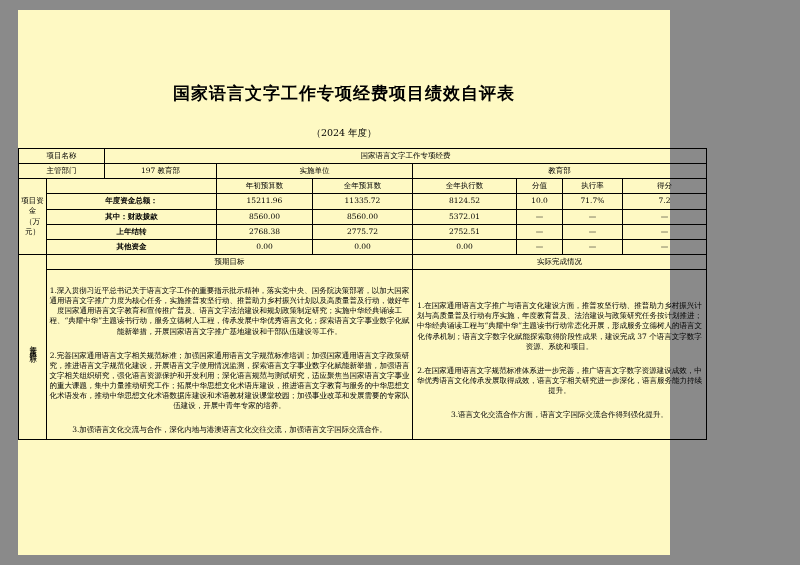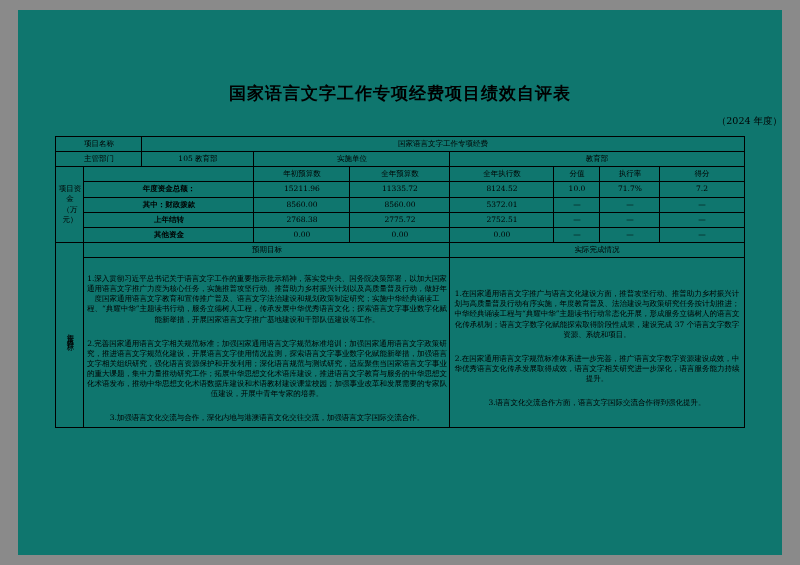--- a/index.html
+++ b/index.html
@@ -10,39 +10,39 @@
   body {
     width: 800px;
     height: 565px;
     overflow: hidden;
     font-family: "DejaVu Sans", "Liberation Sans", sans-serif;
   }
   .page {
     position: absolute;
     left: 18px;
     top: 10px;
-    width: 764px;
+    width: 652px;
     height: 545px;
-    background: #0f766e;
+    background: #fef9c3;
     box-sizing: border-box;
   }
   .doc-title {
     text-align: center;
     font-family: "DejaVu Serif", "Liberation Serif", serif;
     font-weight: bold;
     font-size: 17px;
     letter-spacing: 1px;
     margin-top: 72px;
     color: #000;
   }
   .doc-subtitle {
-    text-align: right;
+    text-align: center;
     font-family: "DejaVu Serif", "Liberation Serif", serif;
     font-size: 9.5px;
-    margin-top: 10px;
+    margin-top: 22px;
     color: #000;
   }
   table.main {
     border-collapse: collapse;
     width: 688px;
     margin: 8px auto 0 auto;
     table-layout: fixed;
   }
   table.main td {
     border: 1px solid #000;
@@ -115,21 +115,21 @@
     </colgroup>
 
     <tbody>
         <tr>
       <td colspan="2">项目名称</td>
       <td colspan="7">国家语言文字工作专项经费</td>
     </tr>
 
     <tr>
       <td colspan="2">主管部门</td>
-      <td>105 教育部</td>
+      <td>197 教育部</td>
       <td colspan="2">实施单位</td>
       <td colspan="4">教育部</td>
     </tr>
 
     <tr>
       <td class="vlabel" rowspan="5">
         <div>项目资金</div>
         <div>（万元）</div>
       </td>
       <td colspan="2"></td>

